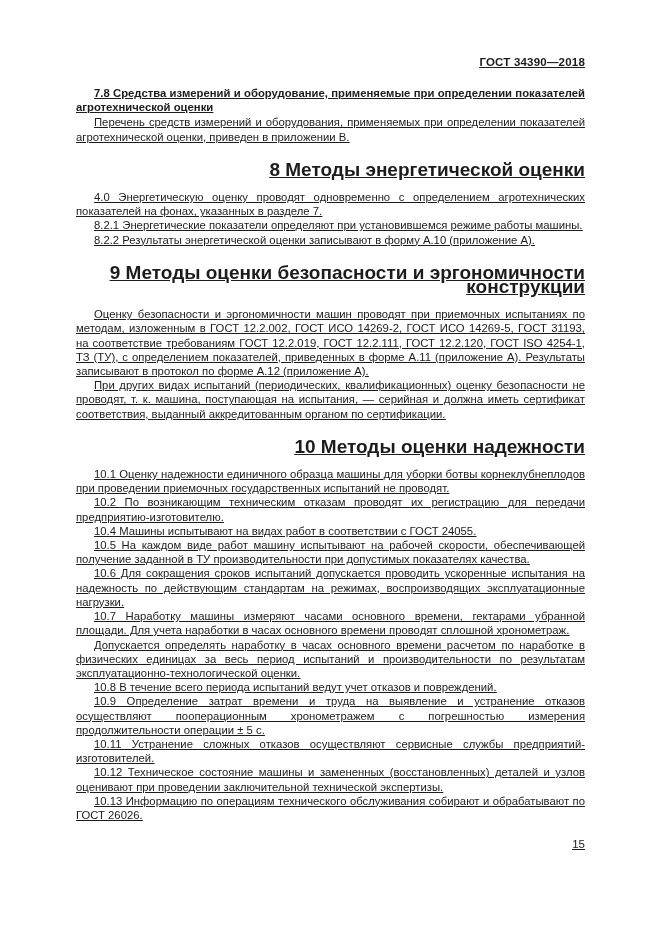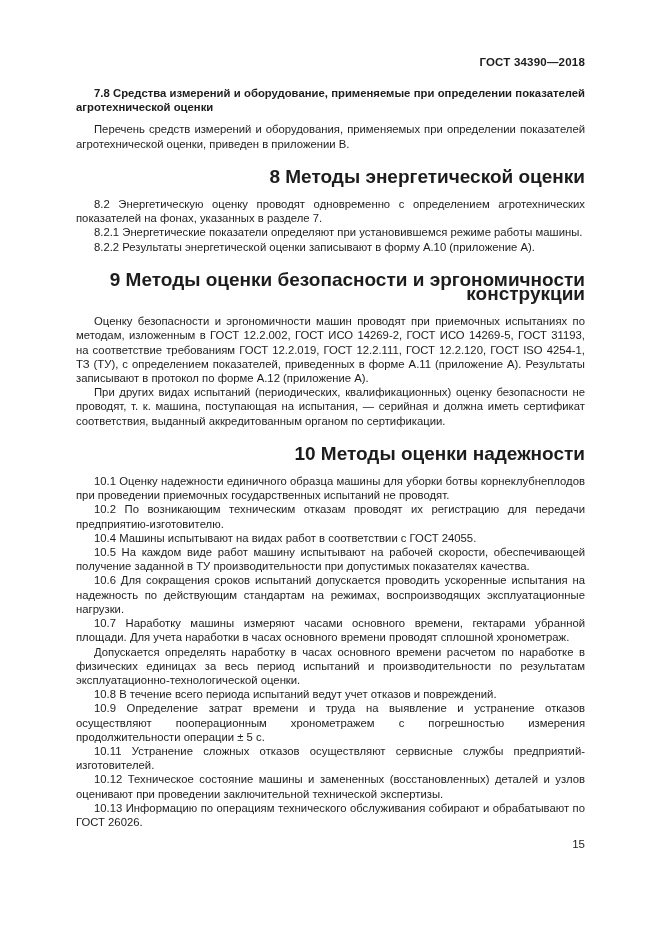--- a/index.html
+++ b/index.html
@@ -1,15 +1,15 @@
 <!DOCTYPE html>
 <html lang="ru"><head>
 <meta charset="utf-8">
 <style>
-  * { margin: 0; padding: 0; box-sizing: border-box; }
+  * { margin: 0; padding: 0; box-sizing: border-box; text-decoration: underline; }
   html, body { background: #ffffff; }
   .page {
     position: relative;
     width: 661px;
     height: 935px;
     margin: 0 auto;
     background: #ffffff;
     color: #1c1c1c;
     font-family: "Liberation Sans", sans-serif;
     overflow: hidden;
@@ -30,21 +30,21 @@
     left: 76px;
     right: 76px;
     font-size: 11.3px;
     line-height: 14.2px;
     text-align: justify;
     hyphens: auto;
   }
   .doc-body p { text-indent: 18px; }
   .doc-body p.subheading {
     font-weight: bold;
-    margin-bottom: 8px;
+    margin-bottom: 1px;
   }
   .doc-body h2.heading {
     font-size: 19px;
     font-weight: bold;
     text-align: right;
     text-indent: 0;
     margin-top: 19px;
     margin-bottom: 13px;
   }
   .footer {
@@ -61,21 +61,21 @@
 
 <div class="page">
   <div class="header">
     <span>ГОСТ 34390—2018</span>
   </div>
 
   <main class="doc-body" id="doc-body">
       <p class="subheading">7.8 Средства измерений и оборудование, применяемые при определении показателей агротехнической оценки</p>
       <p class="para">Перечень средств измерений и оборудования, применяемых при определении показателей агротехнической оценки, приведен в приложении В.</p>
       <h2 class="heading">8 Методы энергетической оценки</h2>
-      <p class="para">8.2 Энергетическую оценку проводят одновременно с определением агротехнических показателей на фонах, указанных в разделе 7.</p>
+      <p class="para">4.0 Энергетическую оценку проводят одновременно с определением агротехнических показателей на фонах, указанных в разделе 7.</p>
       <p class="para">8.2.1 Энергетические показатели определяют при установившемся режиме работы машины.</p>
       <p class="para">8.2.2 Результаты энергетической оценки записывают в форму А.10 (приложение А).</p>
       <h2 class="heading">9 Методы оценки безопасности и эргономичности конструкции</h2>
       <p class="para">Оценку безопасности и эргономичности машин проводят при приемочных испытаниях по методам, изложенным в ГОСТ 12.2.002, ГОСТ ИСО 14269-2, ГОСТ ИСО 14269-5, ГОСТ 31193, на соответствие требованиям ГОСТ 12.2.019, ГОСТ 12.2.111, ГОСТ 12.2.120, ГОСТ ISO 4254-1, ТЗ (ТУ), с определением показателей, приведенных в форме А.11 (приложение А). Результаты записывают в протокол по форме А.12 (приложение А).</p>
       <p class="para">При других видах испытаний (периодических, квалификационных) оценку безопасности не проводят, т. к. машина, поступающая на испытания, — серийная и должна иметь сертификат соответствия, выданный аккредитованным органом по сертификации.</p>
       <h2 class="heading">10 Методы оценки надежности</h2>
       <p class="para">10.1 Оценку надежности единичного образца машины для уборки ботвы корнеклубнеплодов при проведении приемочных государственных испытаний не проводят.</p>
       <p class="para">10.2 По возникающим техническим отказам проводят их регистрацию для передачи предприятию-изготовителю.</p>
       <p class="para">10.4 Машины испытывают на видах работ в соответствии с ГОСТ 24055.</p>
       <p class="para">10.5 На каждом виде работ машину испытывают на рабочей скорости, обеспечивающей получение заданной в ТУ производительности при допустимых показателях качества.</p>

